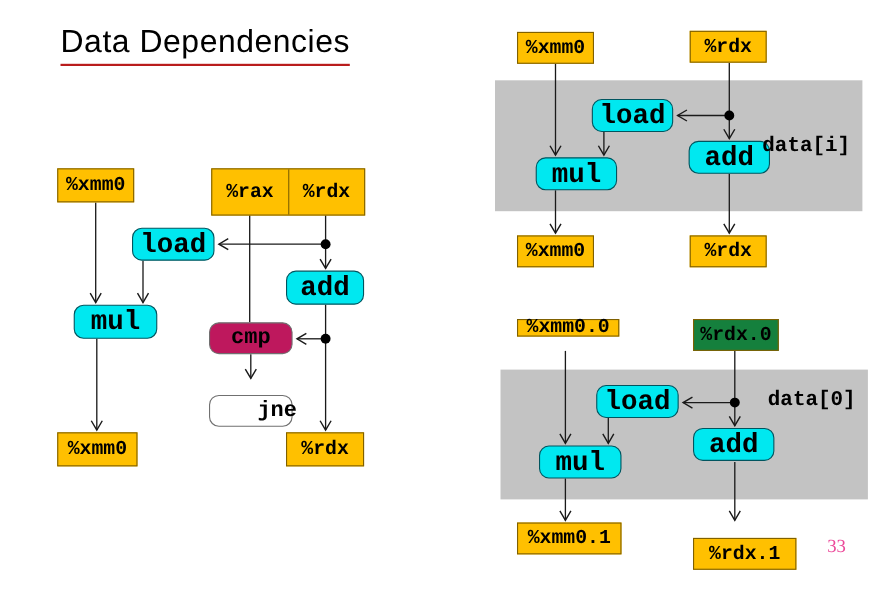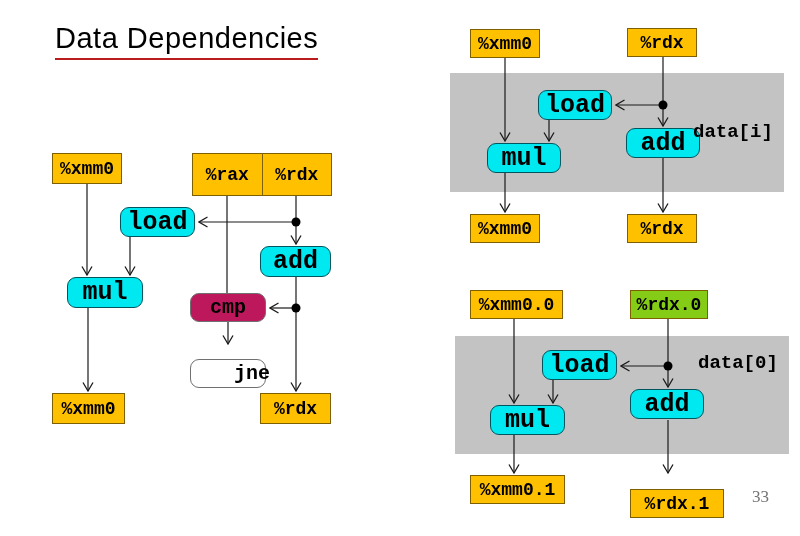--- a/index.html
+++ b/index.html
@@ -57,21 +57,21 @@
     background: #fff;
   }
   .bandlabel {
     position: absolute; z-index: 2;
     font-family: "Liberation Mono", "DejaVu Sans Mono", monospace;
     font-weight: bold; font-size: 19px; color: #000;
   }
   .pagenum {
     position: absolute; z-index: 3;
     font-family: "Liberation Serif", serif;
-    font-size: 17px; color: #737373;
+    font-size: 17px; color: #ec4899;
   }
 </style>
 </head>
 <body>
 
 <div class="slide">
 
   <div class="title">Data Dependencies</div>
 
   <div class="band" style="left: 450px; top: 73px; width: 334px; height: 119px; background-color: rgb(195, 195, 195);"></div>
@@ -151,23 +151,23 @@
   <div class="op" style="left: 626px; top: 128px; width: 74px; height: 30px; background-color: rgb(0, 232, 240);">add</div>
 
   <div class="op" style="left: 487px; top: 143px; width: 74px; height: 30px; background-color: rgb(0, 232, 240);">mul</div>
 
   <div class="bandlabel" style="left:693px; top:76px;margin-top:45px;">data[i]</div>
 
   <div class="reg" style="left: 470px; top: 214px; width: 70px; height: 29px; background-color: rgb(255, 192, 0);">%xmm0</div>
 
   <div class="reg" style="left: 627px; top: 214px; width: 70px; height: 29px; background-color: rgb(255, 192, 0);">%rdx</div>
 
-  <div class="reg" style="left: 470px; top: 290px; width: 93px; height: 29px; background-color: rgb(255, 192, 0);">%xmm0.0</div>
+  <div class="reg" style="left: 470px; top: 290px; width: 93px; height: 16px; background-color: rgb(255, 192, 0);">%xmm0.0</div>
 
-  <div class="reg" style="left: 630px; top: 290px; width: 78px; height: 29px; background-color: #84cc16;">%rdx.0</div>
+  <div class="reg" style="left: 630px; top: 290px; width: 78px; height: 29px; background-color: #15803d;">%rdx.0</div>
 
   <div class="op" style="left: 542px; top: 350px; width: 75px; height: 30px; background-color: rgb(0, 232, 240);">load</div>
 
   <div class="op" style="left: 630px; top: 389px; width: 74px; height: 30px; background-color: rgb(0, 232, 240);">add</div>
 
   <div class="op" style="left: 490px; top: 405px; width: 75px; height: 30px; background-color: rgb(0, 232, 240);">mul</div>
 
   <div class="bandlabel" style="left:698px; top:352px;">data[0]</div>
 
   <div class="reg" style="left: 470px; top: 475px; width: 95px; height: 29px; background-color: rgb(255, 192, 0);">%xmm0.1</div>

